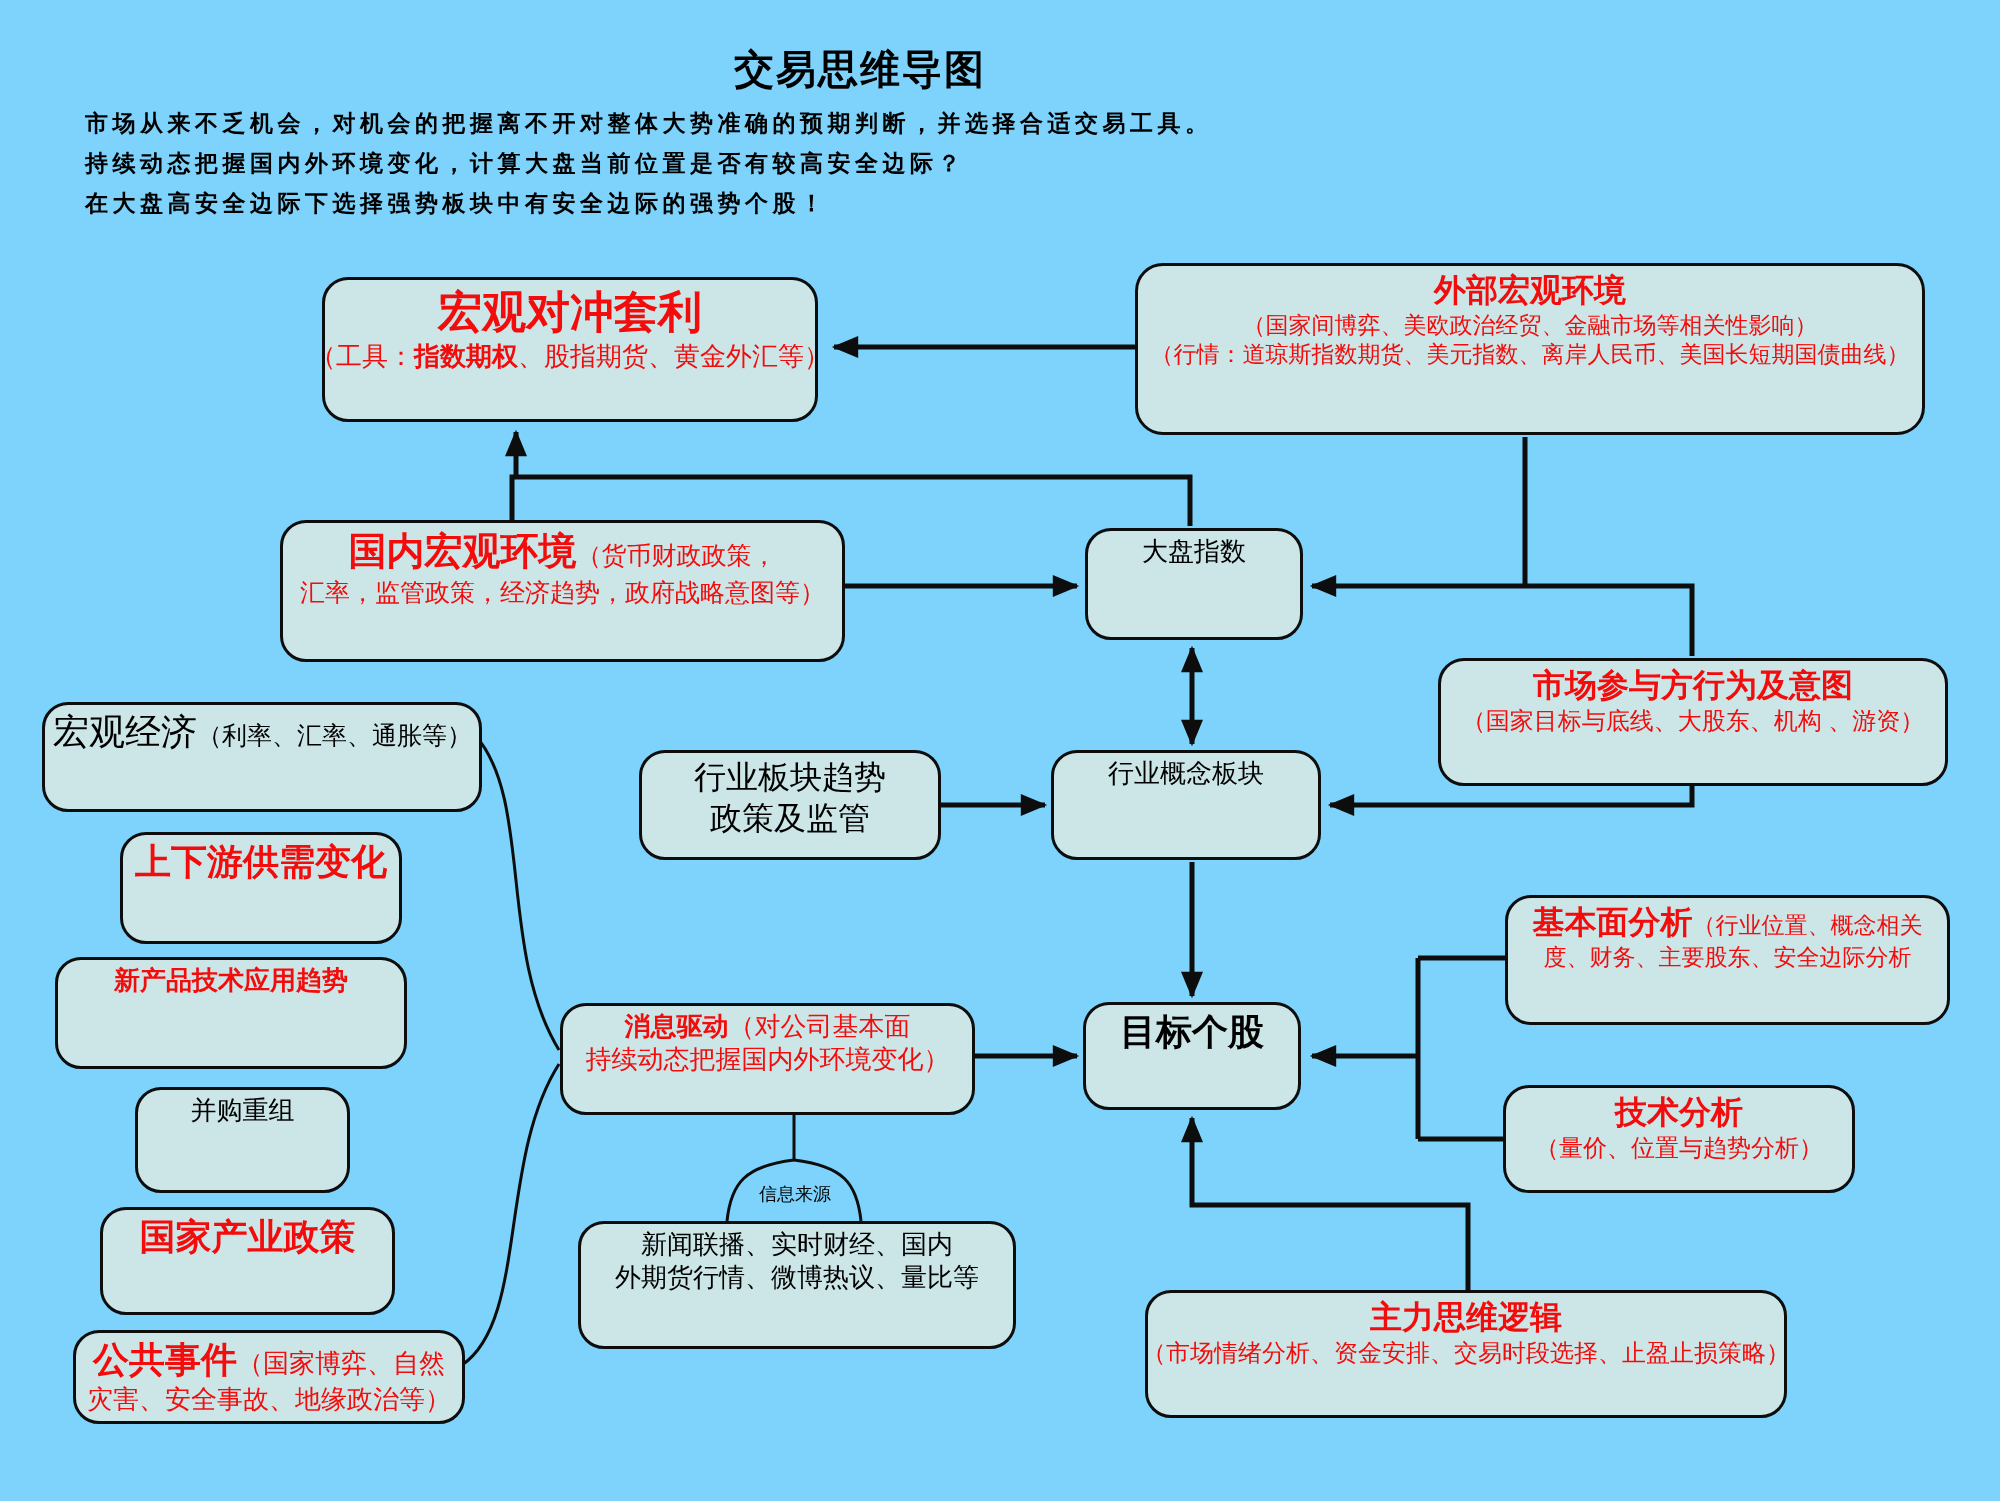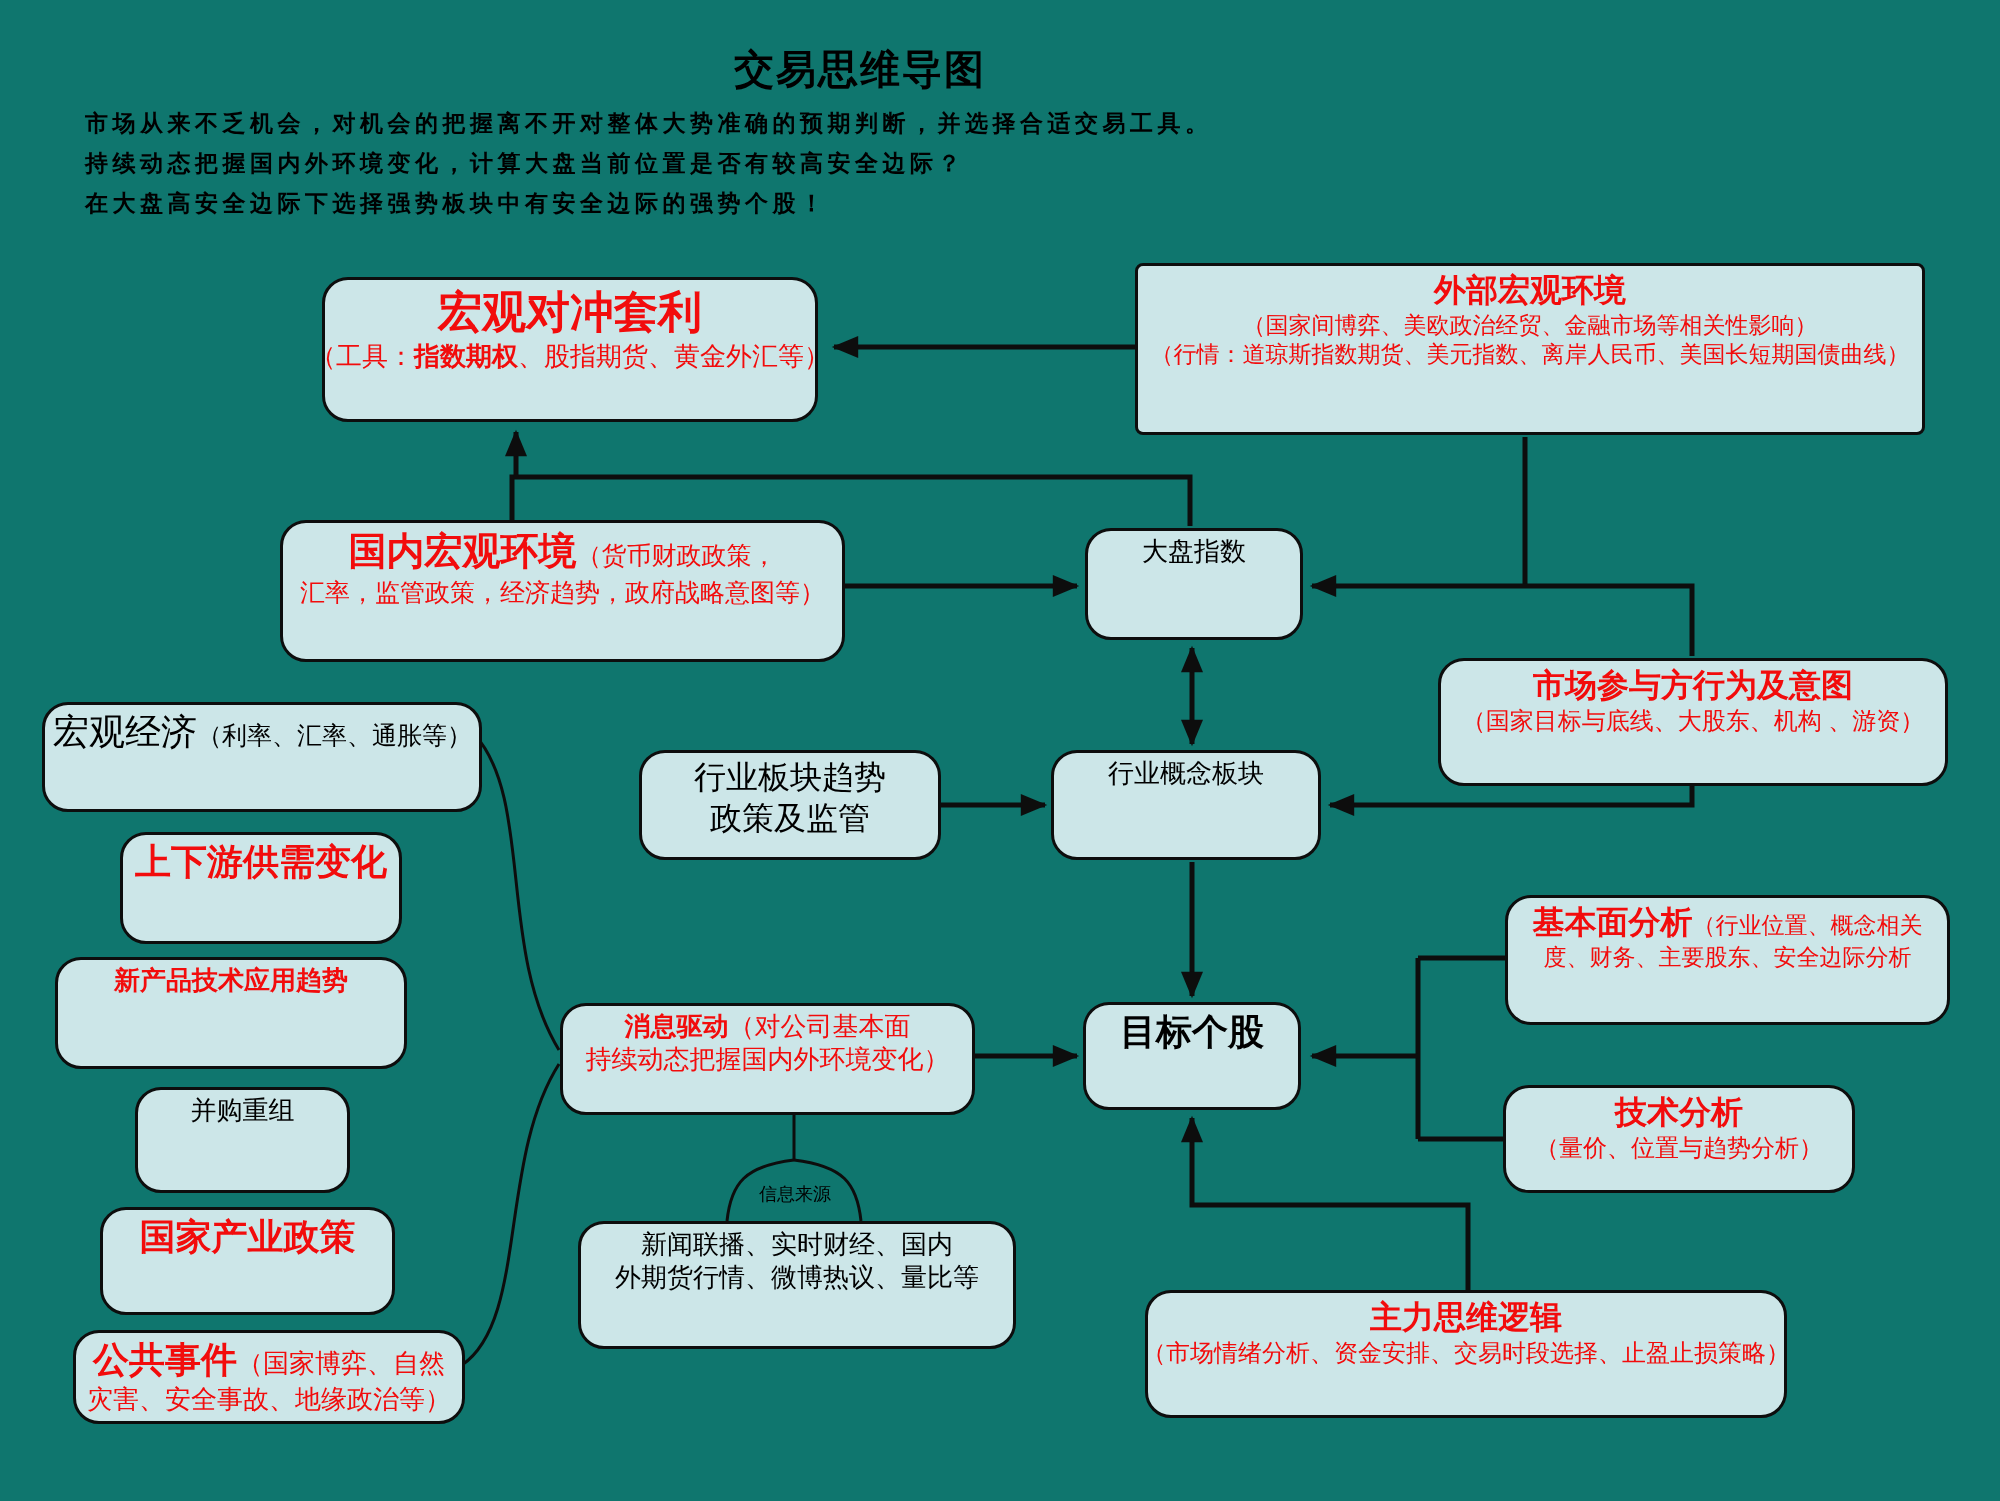--- a/index.html
+++ b/index.html
@@ -1,17 +1,17 @@
 <!DOCTYPE html>
 <html><head>
 <meta charset="utf-8">
 <style>
   html,body{margin:0;padding:0;background:#ffffff;}
   #canvas{
-    position:relative;width:2000px;height:1501px;background:#0f766e;overflow:hidden;
+    position:relative;width:2000px;height:1501px;background:#7dd3fc;overflow:hidden;
     font-family:"Liberation Sans", sans-serif;color:#000;
   }
   .box{
     position:absolute;box-sizing:border-box;
     background:#cce6e8;border:3.5px solid #0d0d0d;border-radius:26px;
     display:flex;flex-direction:column;justify-content:flex-start;align-items:center;
     text-align:center;line-height:1.28;padding:4px 10px;
   }
   .red{color:#f20c0c;}
   .blk{color:#000;}
@@ -98,21 +98,21 @@
       <path d="M 794 1160 C 745 1166 731 1183 727 1221"></path>
       <path d="M 794 1160 C 843 1166 857 1183 861 1221"></path>
     </g>
   </svg>
 
   <div class="box" style="left:322px;top:277px;width:496px;height:145px;">
     <div class="red t44 nowrap">宏观对冲套利</div>
     <div class="red t26 nowrap"><span>（工具：</span><span class="bold">指数期权</span><span>、股指期货、黄金外汇等）</span></div>
   </div>
 
-  <div class="box" style="left:1135px;top:263px;width:790px;height:172px;border-radius:8px;">
+  <div class="box" style="left:1135px;top:263px;width:790px;height:172px;border-radius:28px;">
     <div class="red t32 nowrap">外部宏观环境</div>
     <div class="red t23 nowrap">（国家间博弈、美欧政治经贸、金融市场等相关性影响）</div>
     <div class="red t23 nowrap">（行情：道琼斯指数期货、美元指数、离岸人民币、美国长短期国债曲线）</div>
   </div>
 
   <div class="box" style="left:280px;top:520px;width:565px;height:142px;">
     <div class="nowrap"><span class="red t38">国内宏观环境</span><span class="red t25">（货币财政政策，</span></div>
     <div class="red t25 nowrap">汇率，监管政策，经济趋势，政府战略意图等）</div>
   </div>
 

